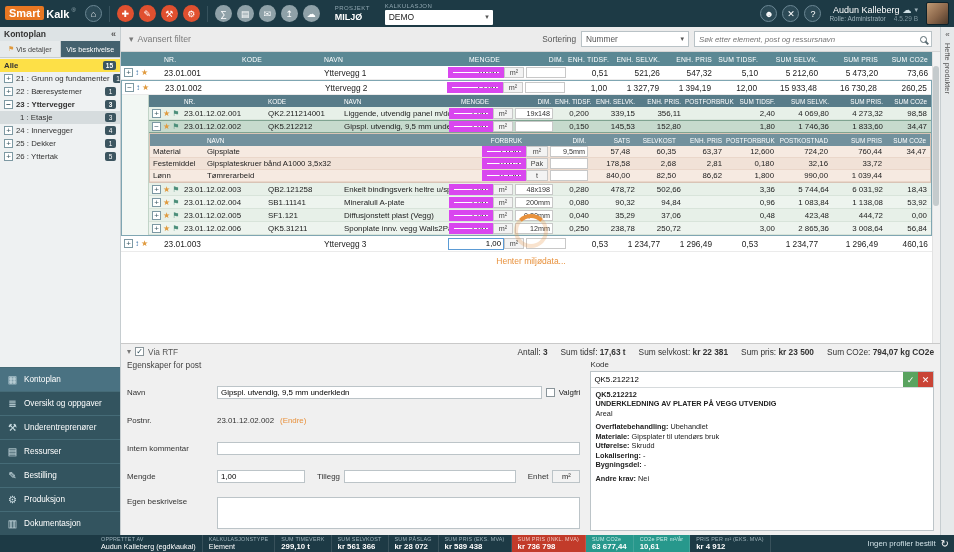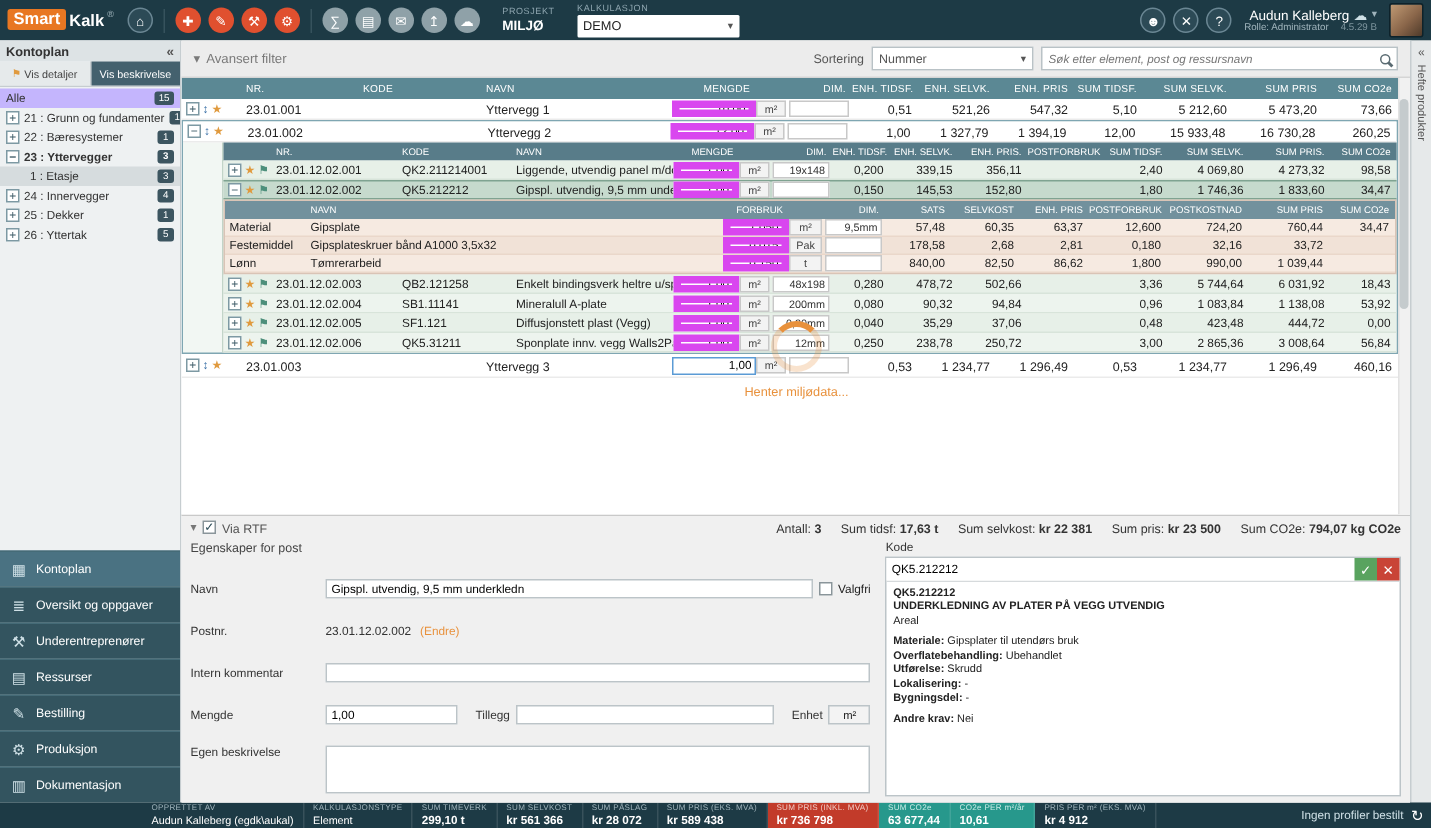--- a/index.html
+++ b/index.html
@@ -35,21 +35,21 @@
   
   .sidebar{flex:0 0 121px;background:#eef1f2;border-right:1px solid #c6cdd0;display:flex;flex-direction:column;min-width:0}
   .sb-header{flex:0 0 14px;background:#dde3e5;display:flex;align-items:center;justify-content:space-between;padding:0 4px;font-size:8.5px;font-weight:bold;color:#333}
   .sb-header .col{font-size:9px;color:#555;cursor:pointer}
   .sb-tabs{display:flex;flex:0 0 17px;border-bottom:1px solid #c6cdd0}
   .sb-tab{flex:1;display:flex;align-items:center;justify-content:center;font-size:7.2px;gap:2px;background:#e6eaeb;color:#444;border-right:1px solid #c6cdd0;cursor:pointer;white-space:nowrap}
   .sb-tab.active{background:#44616e;color:#fff;border-right:none}
   .sb-tab .fl{color:#e09a3e;font-size:7px}
   .tree{flex:1;overflow:hidden;padding-top:1px}
   .tree-row{height:13px;display:flex;align-items:center;padding:0 4px;gap:3px;font-size:7.8px;color:#333;cursor:pointer;white-space:nowrap}
-  .tree-row.allrow{background:#c4b5fd;font-weight:normal}
+  .tree-row.allrow{background:#fde047;font-weight:bold}
   .exp{width:9px;height:9px;border:1px solid #7d99a3;background:#fff;font-size:8px;line-height:7px;text-align:center;color:#3c5a66;cursor:pointer;flex:0 0 9px}
   .badge{margin-left:auto;background:#3c5560;color:#fff;font-size:6.5px;padding:0 3px;border-radius:2px;min-width:11px;text-align:center;height:9px;line-height:9px}
   .tree-row.bold{font-weight:bold}
   .tree-row.child{padding-left:20px;background:#d6dcde}
   .sb-nav{margin-top:auto}
   .nav-item{height:24px;background:#33545f;border-top:1px solid #456b77;display:flex;align-items:center;gap:5px;padding:0 6px;color:#fff;font-size:8.2px;cursor:pointer;white-space:nowrap;overflow:hidden}
   .nav-item.active{background:#4a7282}
   .nav-icon{flex:0 0 13px;height:13px;display:flex;align-items:center;justify-content:center;color:#cfe0e6;font-size:10px}
   
   .main{flex:1;display:flex;flex-direction:column;min-width:0;background:#fff;position:relative}
@@ -657,22 +657,22 @@
               <div class="kode-input-row">
                 <input class="kode-input" value="QK5.212212" style="">
                 <span class="kode-btn ok">✓</span>
                 <span class="kode-btn cancel">✕</span>
               </div>
               <div class="kode-desc">
                 <div class="kd-b">QK5.212212</div>
                 <div class="kd-b">UNDERKLEDNING AV PLATER PÅ VEGG UTVENDIG</div>
                 <div>Areal</div>
                 <div class="kd-gap"></div>
+                <div><b>Overflatebehandling:</b> <span>Ubehandlet</span></div>
                 <div><b>Materiale:</b> <span>Gipsplater til utendørs bruk</span></div>
-                <div><b>Overflatebehandling:</b> <span>Ubehandlet</span></div>
                 <div><b>Utførelse:</b> <span>Skrudd</span></div>
                 <div><b>Lokalisering:</b> <span>-</span></div>
                 <div><b>Bygningsdel:</b> <span>-</span></div>
                 <div class="kd-gap"></div>
                 <div><b>Andre krav:</b> <span>Nei</span></div>
               </div>
             </div>
           </div>
         </div>
       </div>

